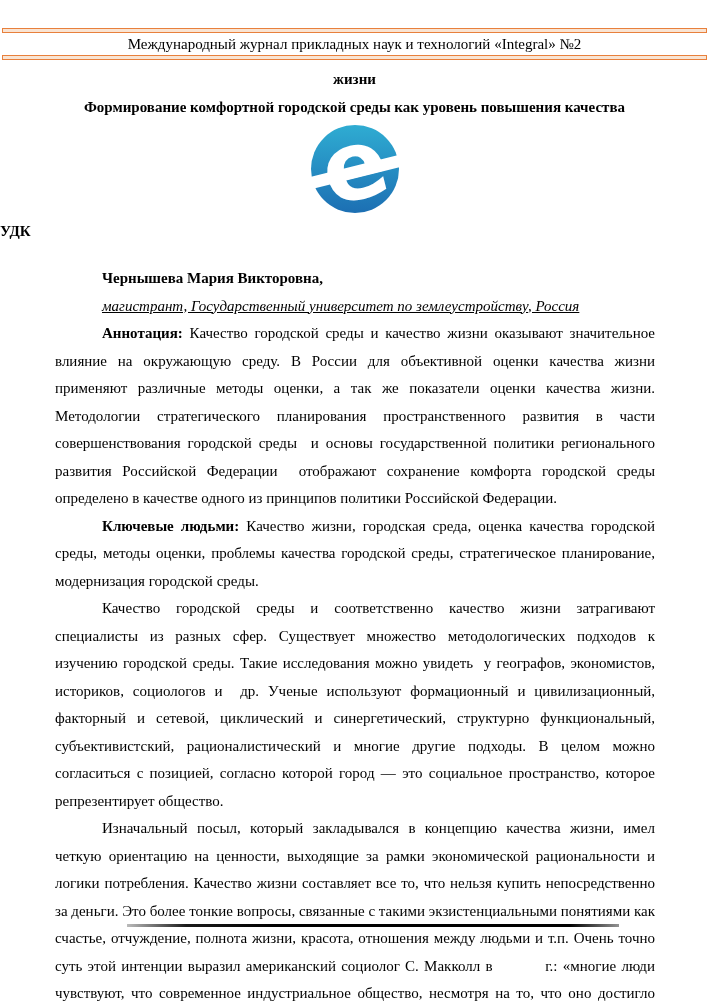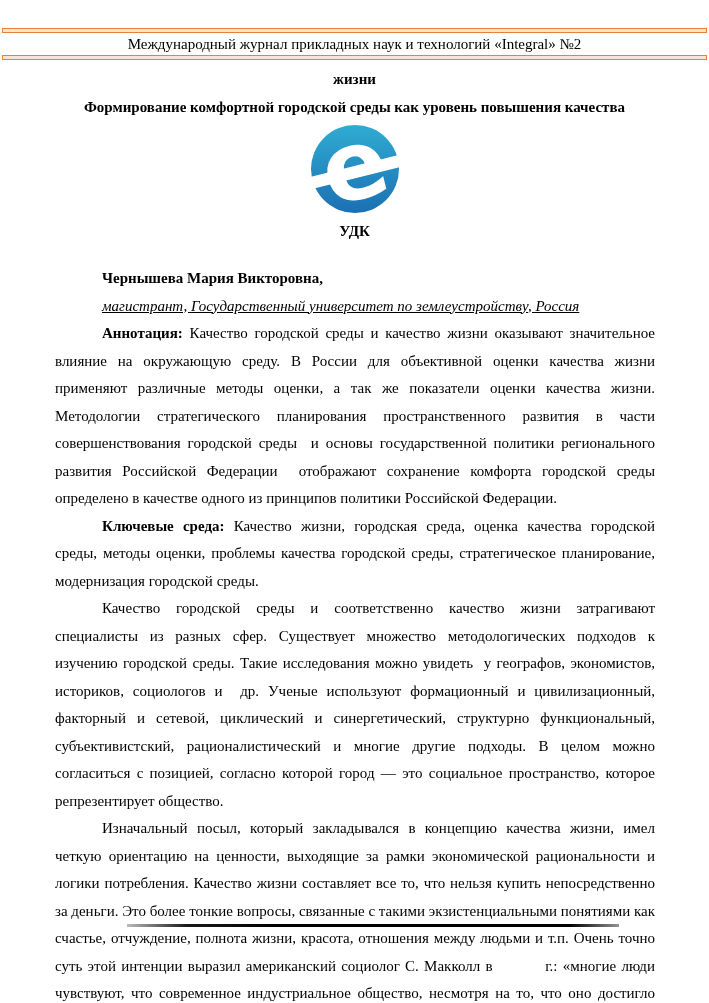--- a/index.html
+++ b/index.html
@@ -35,21 +35,20 @@
     text-align: center;
     line-height: 28px;
   }
   .article-title span { display: block; }
   .logo-wrap {
     text-align: center;
     height: 94px;
     margin-top: 1px;
   }
   .udk {
-    text-align: center;
     font-weight: bold;
     font-size: 15px;
     line-height: 28px;
     margin-top: 1px;
   }
   p.doc {
     margin: 0 54px 0 55px;
     font-size: 15px;
     line-height: 27.5px;
     text-indent: 47px;
@@ -113,21 +112,21 @@
 
   <p class="doc">
     <span class="italic">магистрант, Государственный университет по землеустройству, Россия</span>
   </p>
 
   <p class="doc justify">
     <span class="bold">Аннотация:</span><span> Качество городской среды и качество жизни оказывают значительное влияние на окружающую среду. В России для объективной оценки качества жизни применяют различные методы оценки, а так же показатели оценки качества жизни. Методологии стратегического планирования пространственного развития в части совершенствования городской среды&nbsp; и основы государственной политики регионального развития Российской Федерации&nbsp; отображают сохранение комфорта городской среды определено в качестве одного из принципов политики Российской Федерации.</span>
   </p>
 
   <p class="doc justify">
-    <span class="bold">Ключевые среда:</span><span> Качество жизни, городская среда, оценка качества городской среды, методы оценки, проблемы качества городской среды, стратегическое планирование, модернизация городской среды.</span>
+    <span class="bold">Ключевые людьми:</span><span> Качество жизни, городская среда, оценка качества городской среды, методы оценки, проблемы качества городской среды, стратегическое планирование, модернизация городской среды.</span>
   </p>
 
   <p class="doc justify">Качество городской среды и соответственно качество жизни затрагивают специалисты из разных сфер. Существует множество методологических подходов к изучению городской среды. Такие исследования можно увидеть&nbsp; у географов, экономистов, историков, социологов и&nbsp; др. Ученые используют формационный и цивилизационный, факторный и сетевой, циклический и синергетический, структурно функциональный, субъективистский, рационалистический и многие другие подходы. В целом можно согласиться с позицией, согласно которой город — это социальное пространство, которое репрезентирует общество.</p>
 
   <p class="doc justify continues">Изначальный посыл, который закладывался в концепцию качества жизни, имел четкую ориентацию на ценности, выходящие за рамки экономической рациональности и логики потребления. Качество жизни составляет все то, что нельзя купить непосредственно за деньги. Это более тонкие вопросы, связанные с такими экзистенциальными понятиями как счастье, отчуждение, полнота жизни, красота, отношения между людьми и т.п. Очень точно суть этой интенции выразил американский социолог С. Макколл в&nbsp;&nbsp;&nbsp;&nbsp;&nbsp;&nbsp;&nbsp;&nbsp;&nbsp; г.: «многие люди чувствуют, что современное индустриальное общество, несмотря на то, что оно достигло значительных результатов в том, что касается изобилия, коммуникации и отдыха, не</p>
 
   <div class="footnote-separator"></div>
 
 </div>
 

